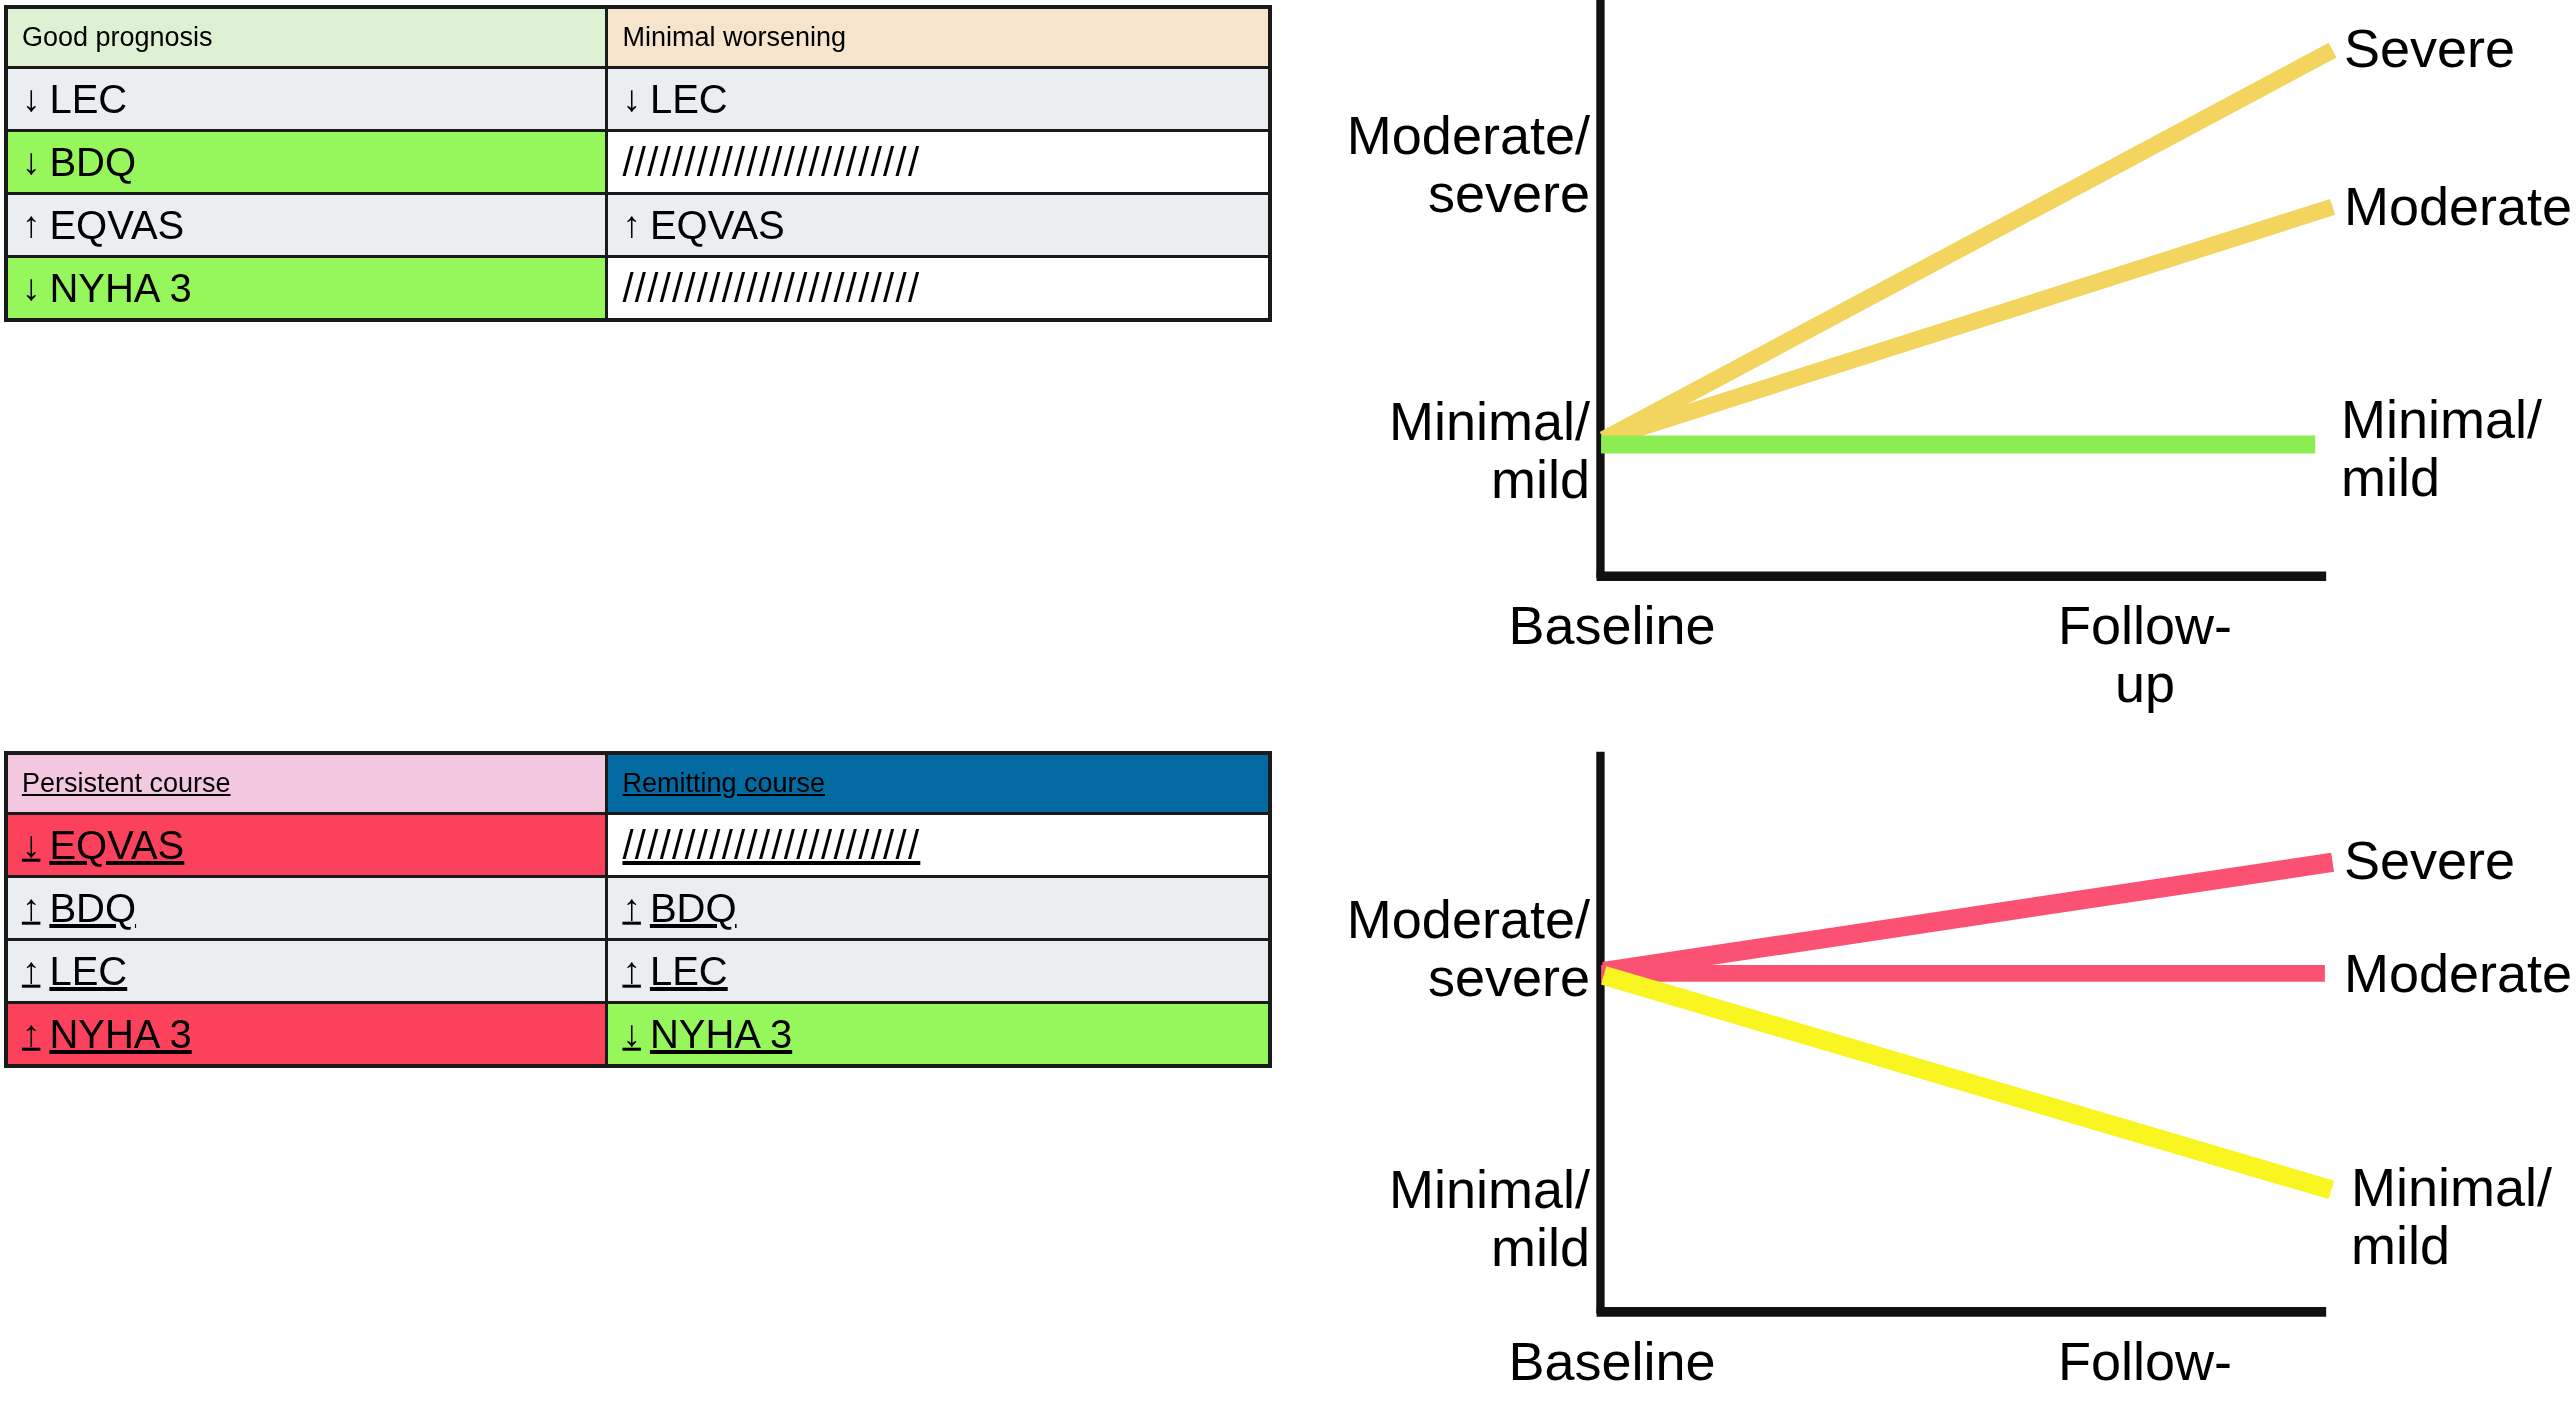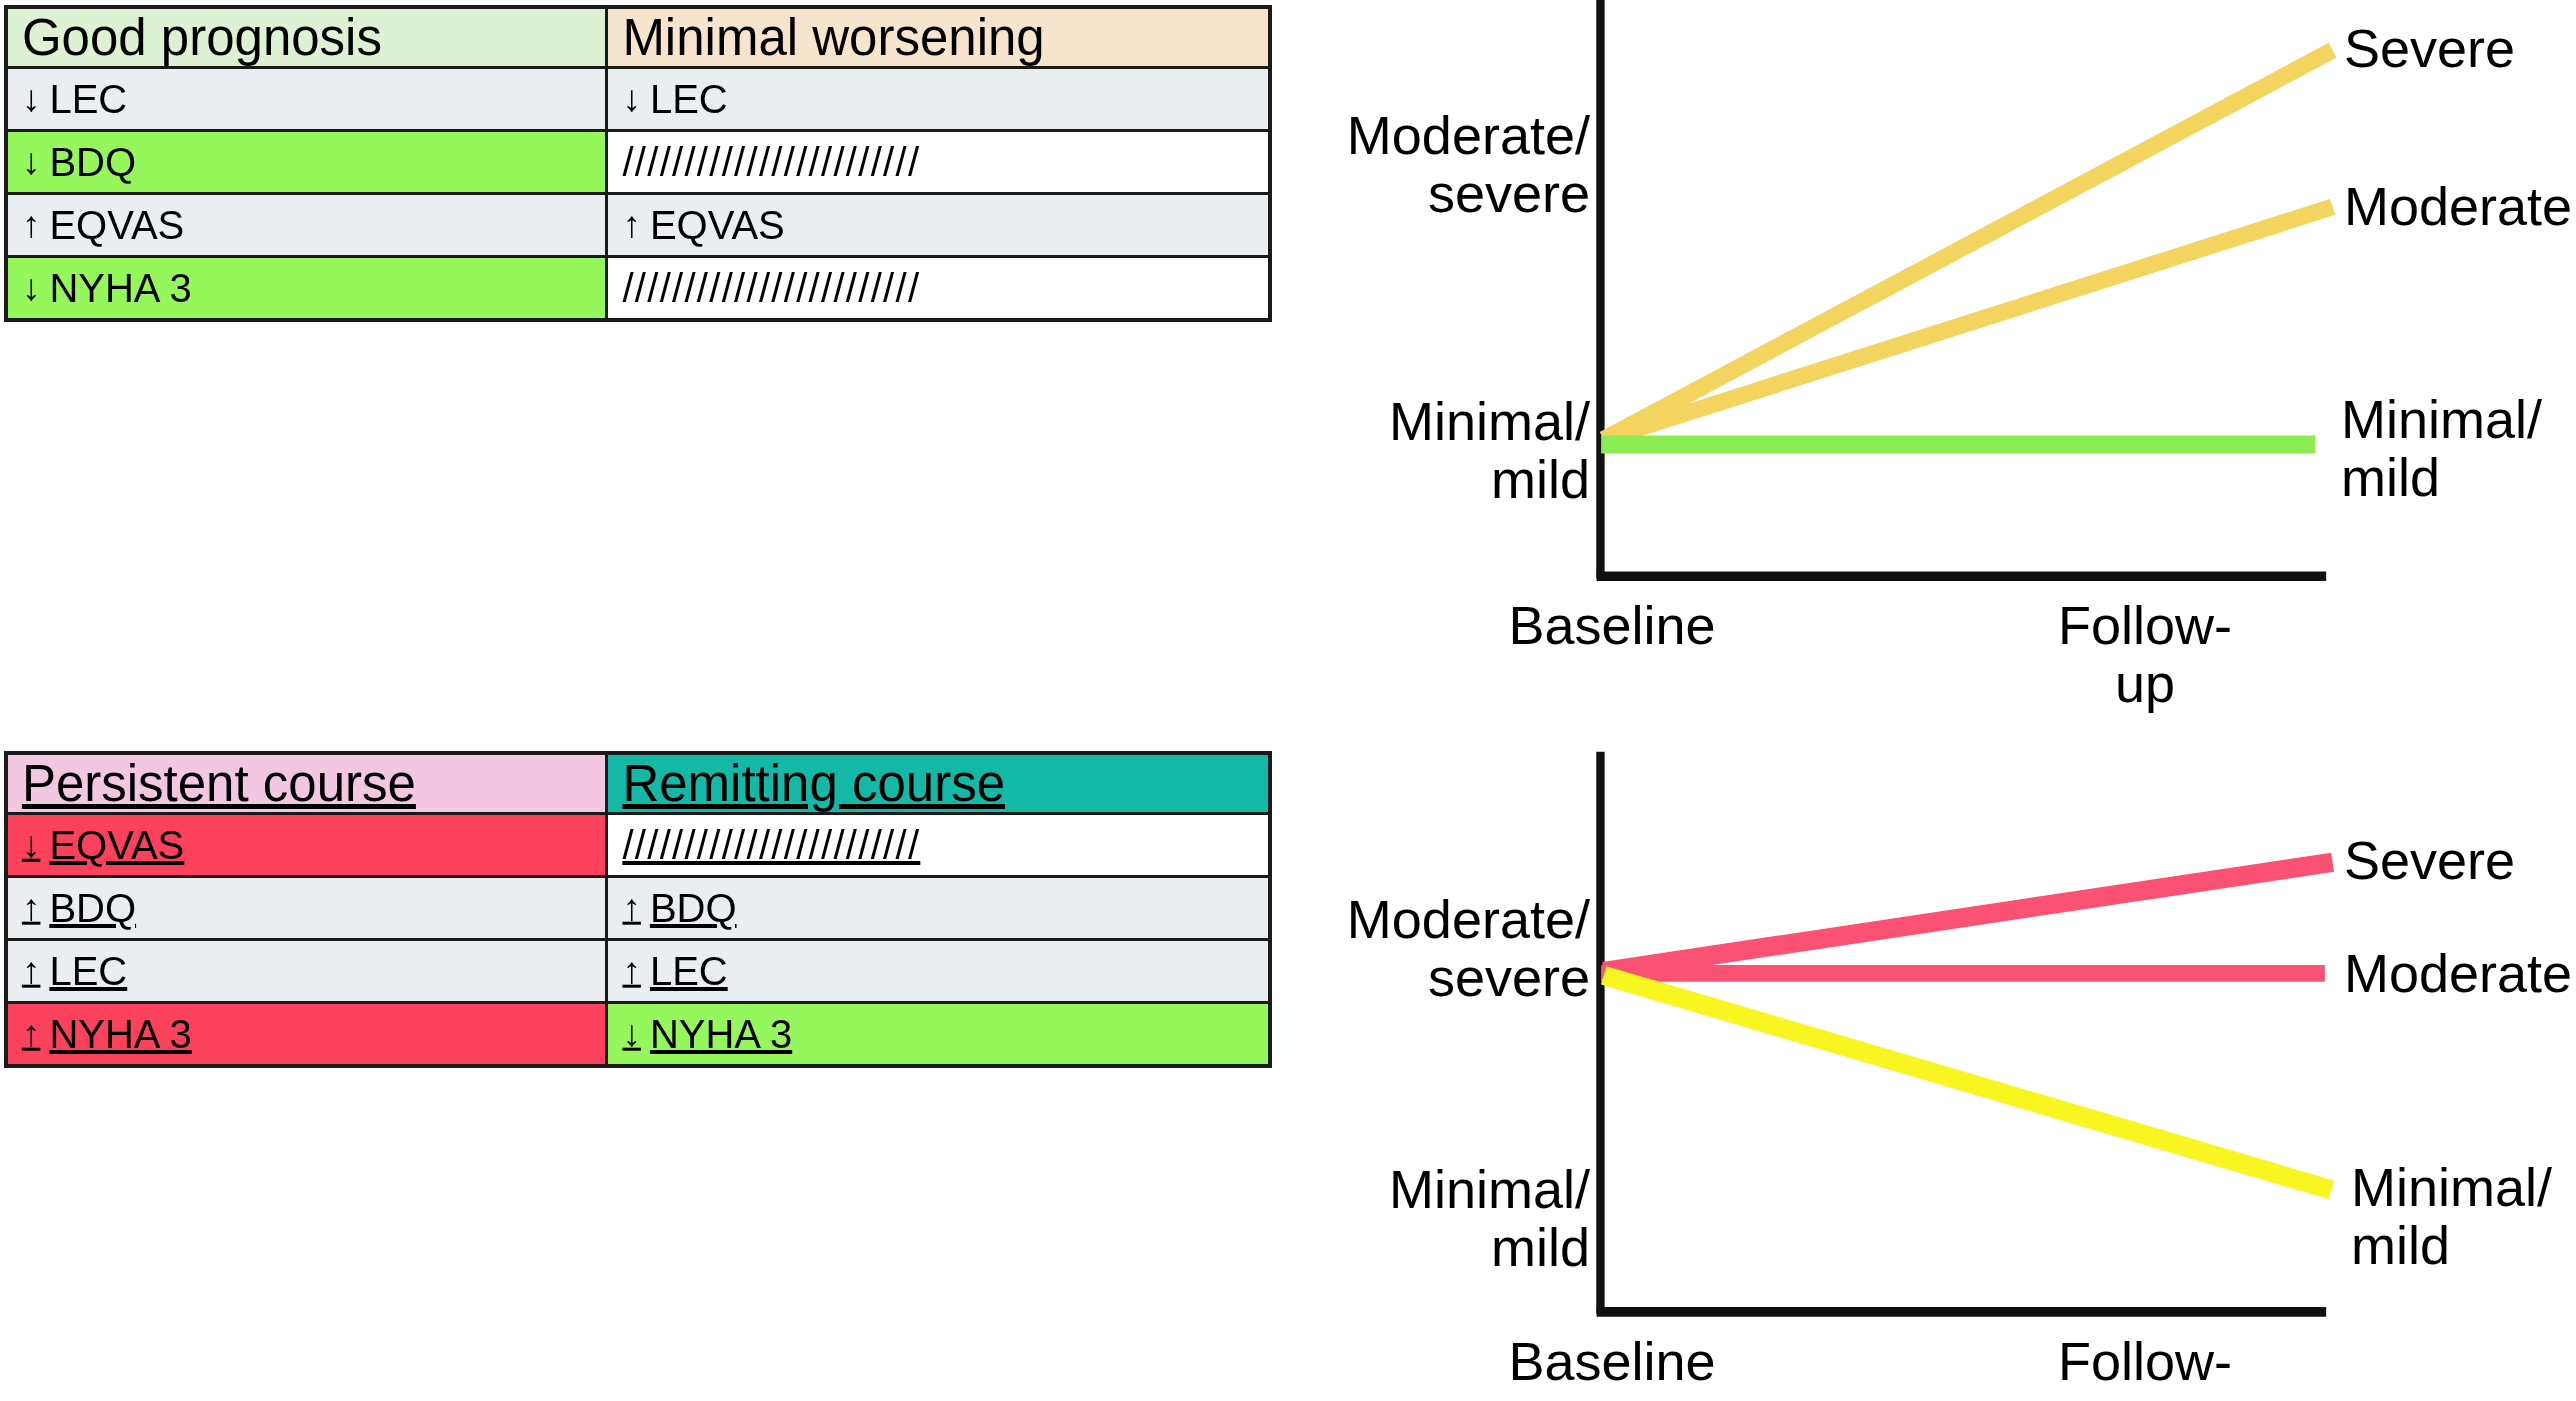--- a/index.html
+++ b/index.html
@@ -28,21 +28,21 @@
     border: 3.2px solid #1a1a1a;
     padding: 0 14px;
     font-size: 40px;
     line-height: 1.05;
     vertical-align: middle;
     white-space: nowrap;
     height: 60px;
     font-weight: 400;
   }
   .matrix-table td.hdr {
-    font-size: 51px;
+    font-size: 27px;
     height: 57px;
   }
   .cell-inner {
     display: flex;
     align-items: center;
     gap: 9px;
   }
   .arrow {
     font-size: 37px;
     font-weight: bold;
@@ -53,21 +53,21 @@
   .hatch {
     font-size: 40px;
     letter-spacing: 1.3px;
     font-family: "Liberation Sans", sans-serif;
   }
 
   
   .fill-hdr-green  { background: #ddf2d2; }
   .fill-hdr-peach  { background: #f6e4cd; }
   .fill-hdr-pink   { background: #f3c7e0; }
-  .fill-hdr-yellow { background: #14b8a6; }
+  .fill-hdr-yellow { background: #0369a1; }
   .fill-grey       { background: #eaeef0; }
   .fill-green      { background: #96f75c; }
   .fill-red        { background: #fb415c; }
   .fill-white      { background: #ffffff; }
 
   
   .chart-wrap { position: absolute; }
   .chart-svg  { display: block; }
   .chart-label {
     position: absolute;

